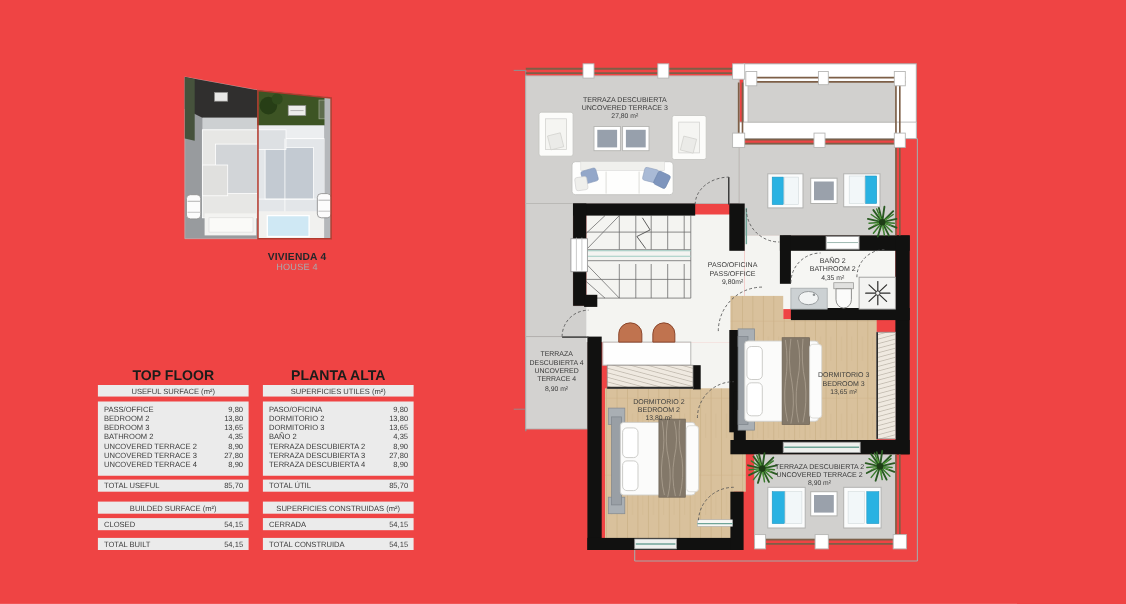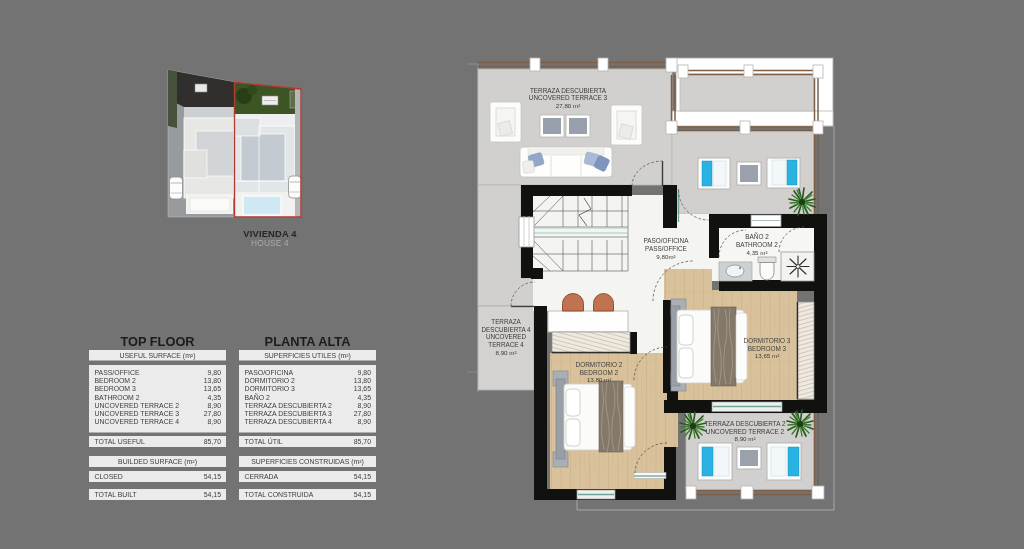--- a/index.html
+++ b/index.html
@@ -1,16 +1,16 @@
 <!DOCTYPE html>
 <html><head>
 <meta charset="utf-8">
 <style>
   html,body{margin:0;padding:0;background:#ffffff;}
-  .page{position:relative;width:1024px;height:549px;background:#737373;overflow:hidden;
+  .page{position:relative;width:1024px;height:549px;background:#ef4444;overflow:hidden;
         font-family:"Liberation Sans", sans-serif;}
   svg text{font-family:"Liberation Sans", sans-serif;}
 </style>
 </head>
 <body>
 <div class="page">
 <svg width="1024" height="549" viewBox="0 0 1024 549" xmlns="http://www.w3.org/2000/svg">
 <defs>
   <pattern id="wood" width="9.5" height="70" patternUnits="userSpaceOnUse">
     <rect width="9.5" height="70" fill="#d9c19c"></rect>

